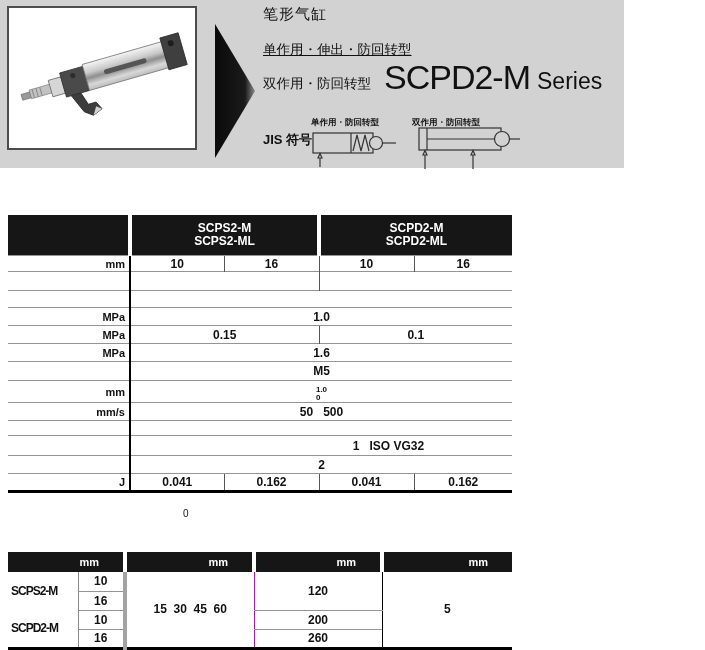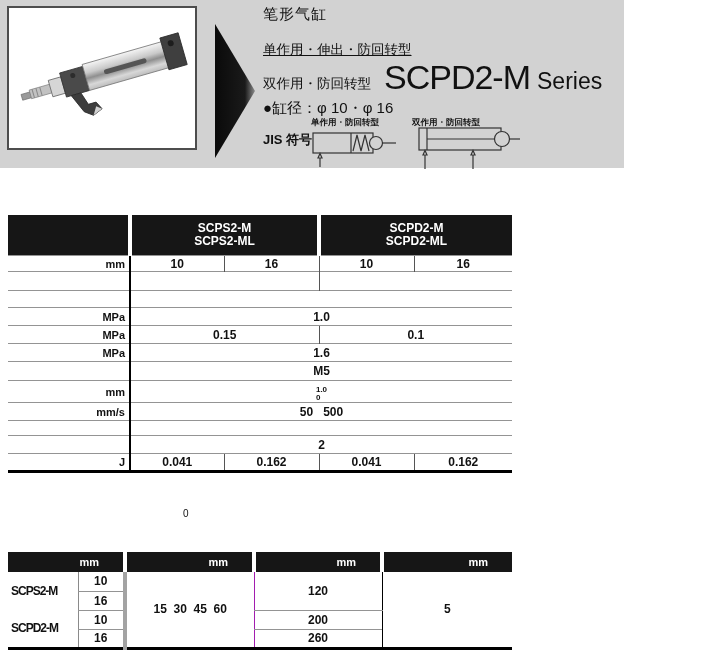--- a/index.html
+++ b/index.html
@@ -102,21 +102,20 @@
     <polygon points="0,0 0,134 40,67" fill="url(#tg)"></polygon>
   </svg>
 
   <div class="cat">笔形气缸</div>
 
   <div class="pfx1">单作用・伸出・防回转型</div>
 
   <div class="pfx2">双作用・防回转型</div>
   <div class="model-line ml2"><span class="model">SCPD2-M</span><span class="series">Series</span></div>
 
-  <div class="bore">●缸径：φ 10・φ 16</div>
 
   <div class="jis-label">JIS 符号</div>
   <div class="jis1-label">单作用・防回转型</div>
   <div class="jis2-label">双作用・防回转型</div>
 
   <svg class="jis1" width="92" height="41" viewBox="0 0 92 41">
     <g fill="none" stroke="#333" stroke-width="1.2">
       <rect x="1" y="6" width="60" height="20"></rect>
       <line x1="39" y1="6" x2="39" y2="26"></line>
       <polyline points="41,24 45,8 49,24 53,8 57,24"></polyline>
@@ -201,20 +200,24 @@
     </td>
   </tr>
   <tr style="height:18px">
     <td class="lbl">mm/s</td>
     <td colspan="4"><span class="pre">50   500</span></td>
   </tr>
   <tr style="height:15px">
     <td class="lbl"></td>
     <td colspan="4"></td>
   </tr>
+  <tr style="height:20px">
+    <td class="lbl"></td>
+    <td colspan="4"><span class="pre sr">1   ISO VG32</span></td>
+  </tr>
   <tr style="height:18px">
     <td class="lbl"></td>
     <td colspan="4">2</td>
   </tr>
   <tr style="height:18px">
     <td class="lbl">J</td>
     <td>0.041</td>
     <td class="dv">0.162</td>
     <td class="dv">0.041</td>
     <td class="dv">0.162</td>

